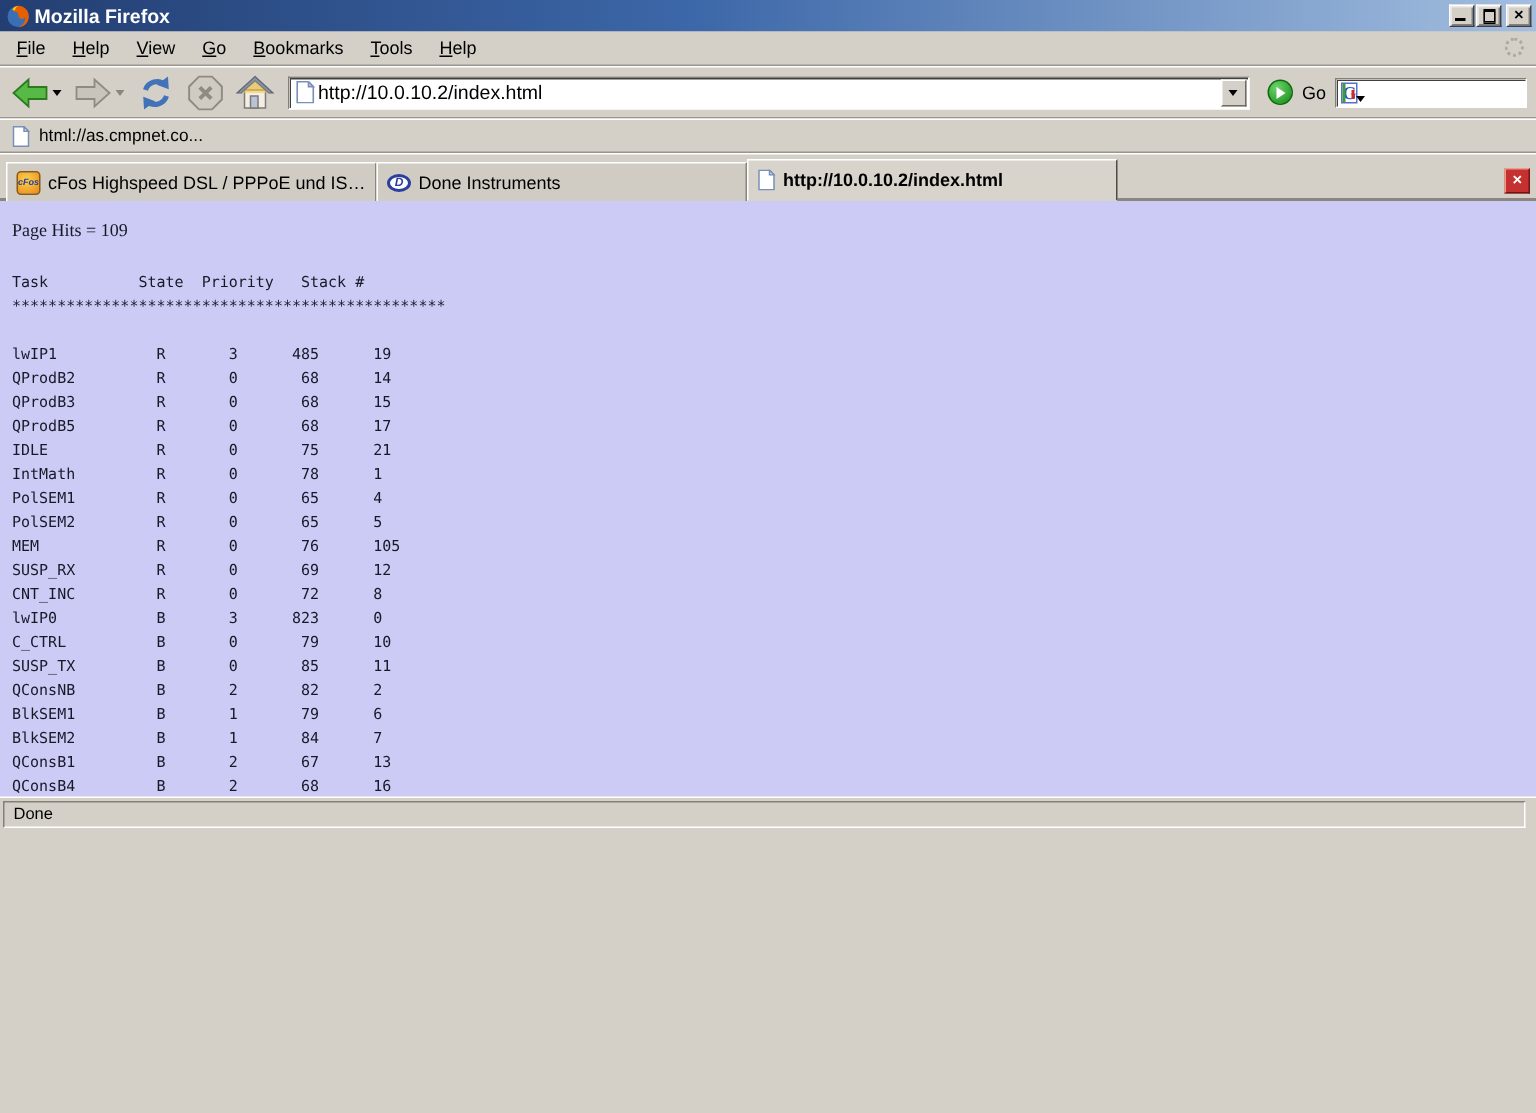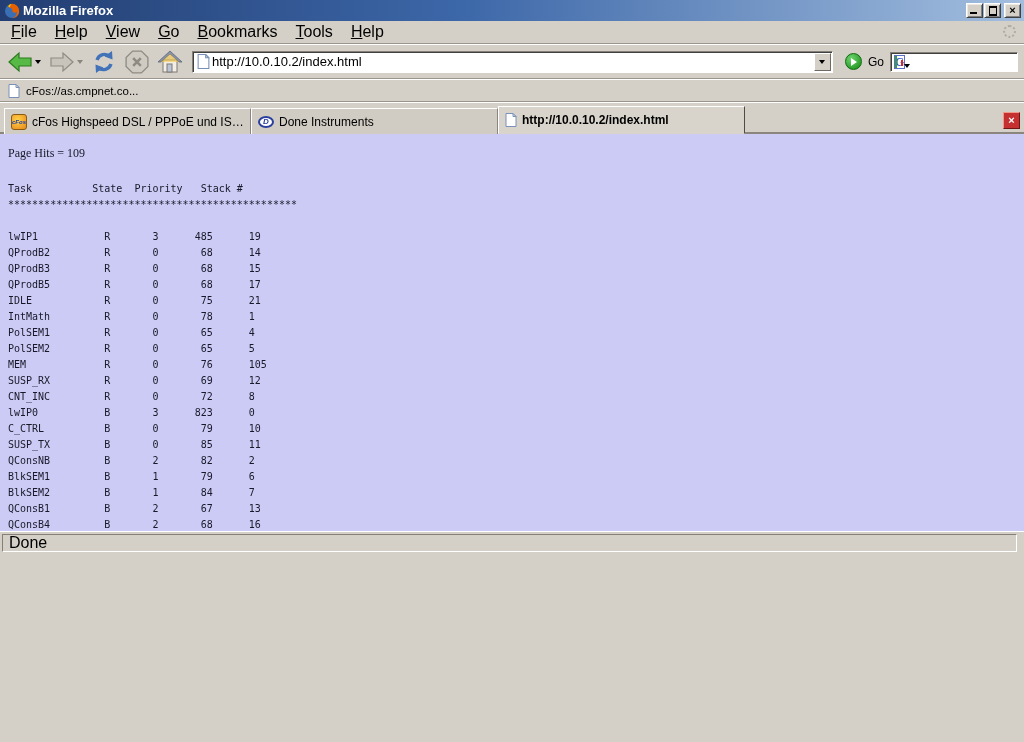--- a/index.html
+++ b/index.html
@@ -32,21 +32,21 @@
   .glyph-restore::before { content:""; position:absolute; right:0; top:0; width:6px; height:6px; border:1px solid #000; border-top-width:2px; background:transparent; }
   .glyph-restore::after { content:""; position:absolute; left:0; bottom:0; width:6px; height:6px; border:1px solid #000; border-top-width:2px; background:#d4d0c8; }
   .glyph-close { font-weight:bold; font-size:11px; line-height:11px; }
 
   
   .menubar {
     height:23px; flex:0 0 23px; background:#d4d0c8;
     display:flex; align-items:center; padding-left:2px; position:relative;
     border-bottom:1px solid #9a968e;
   }
-  .menu-item { display:inline-block; font-size:16px; color:#000; padding:3px 9px; cursor:default; }
+  .menu-item { display:inline-block; font-size:12px; color:#000; padding:3px 9px; cursor:default; }
   .menu-item::first-letter { text-decoration:underline; }
   .throbber { position:absolute; right:8px; top:4px; width:13px; height:13px; border:2px dotted #aeaaa2; border-radius:50%; }
 
   
   .toolbar {
     height:35px; flex:0 0 35px; background:#d4d0c8; border-top:1px solid #fff; border-bottom:1px solid #9a968e;
     display:flex; align-items:center; padding:0 6px;
   }
   .navbtn { display:flex; align-items:center; background:none; border:none; padding:0; margin:0 1px; cursor:default; }
   .drop-caret { width:0; height:0; border-left:3px solid transparent; border-right:3px solid transparent; border-top:4px solid #000; margin-left:2px; }
@@ -129,21 +129,21 @@
   .page-hits { font-family:"Liberation Serif", serif; font-size:12px; color:#181828; }
   .task-table {
     margin-top:20px; font-family:"DejaVu Sans Mono", monospace;
     font-size:10px; line-height:16px; color:#181828; white-space:pre;
   }
 
   
   .statusbar { height:25px; flex:0 0 25px; background:#d4d0c8; border-top:1px solid #fff; padding:2px 7px 4px 2px; display:flex; }
   .status-panel {
     flex:1; border:1px solid; border-color:#848078 #fff #fff #848078;
-    display:flex; align-items:center; padding-left:6px; font-size:16px; color:#000;
+    display:flex; align-items:center; padding-left:6px; font-size:11px; color:#000;
   }
 
   svg { display:block; }
 </style>
 </head>
 <body>
 
 <div class="window">
 
   <div class="titlebar">
@@ -245,21 +245,21 @@
   </div>
 
   <div class="bookmarksbar">
     <span class="bookmark-item">
       <span>
         <svg width="12" height="14" viewBox="0 0 12 14">
           <path d="M1 .5h7l3 3v10H1z" fill="#fff" stroke="#7a90b8"></path>
           <path d="M8 .5v3h3z" fill="#dce6f4" stroke="#7a90b8"></path>
         </svg>
       </span>
-      <span class="lbl">cFos://as.cmpnet.co...</span>
+      <span class="lbl">html://as.cmpnet.co...</span>
     </span>
   </div>
 
   <div class="tabstrip">
     <div class="tab">
       <span style="flex:0 0 16px;width:16px;height:16px;border-radius:3px;background:radial-gradient(circle at 40% 35%,#ffd24a,#e8881a);border:1px solid #8a5a10;color:#1a3fae;font-size:6px;font-style:italic;font-weight:bold;line-height:14px;text-align:center;">cFos</span>
       <span class="lbl">cFos Highspeed DSL / PPPoE und ISDN CAP...</span>
     </div>
     <div class="tab">
       <span style="flex:0 0 16px;width:16px;height:12px;border-radius:50%;border:2px solid #2b3f9e;background:#fff;color:#2b3f9e;font-weight:bold;font-style:italic;font-size:8px;line-height:8px;text-align:center;">D</span>

